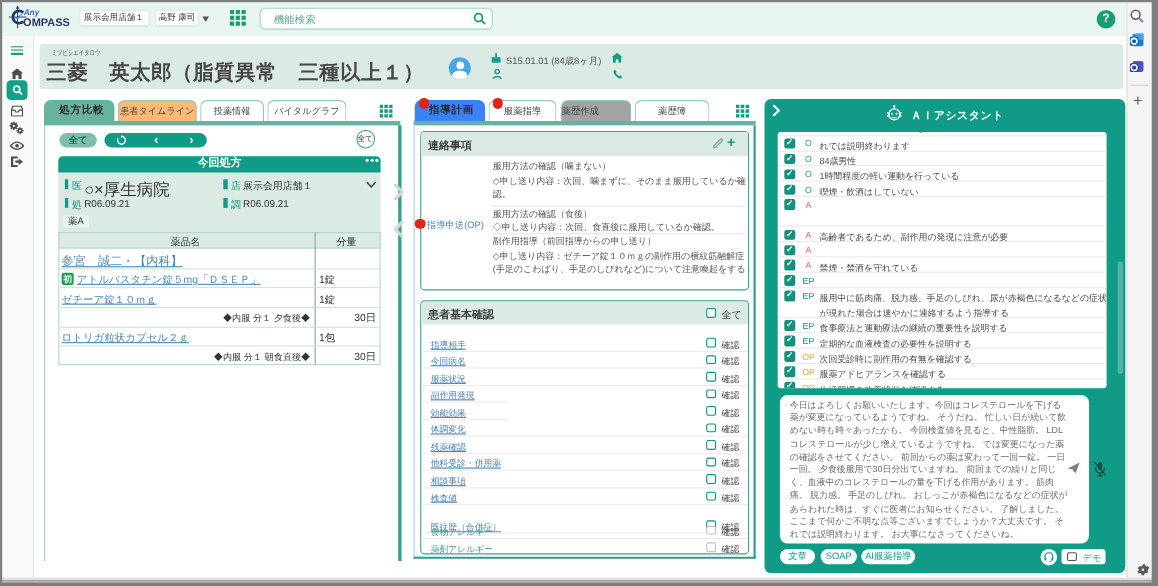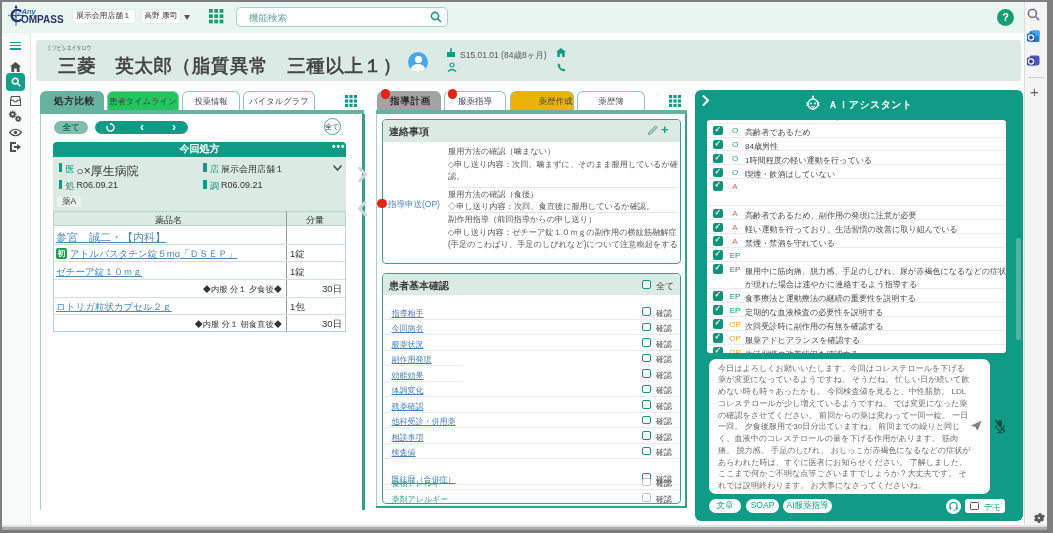--- a/index.html
+++ b/index.html
@@ -141,21 +141,21 @@
 <div class="abs" style="left:1028px;top:77px;width:16px;height:1px;background:#cfcfcf;"></div>
 <div class="abs" style="left:1027px;top:84px;width:15px;height:15px;font-size:15px;color:#5f6368;text-align:center;line-height:15px;font-weight:300;">+</div>
 
 <svg class="abs" style="left:1033px;top:512px;" width="12" height="12" viewBox="0 0 24 24">
   <path fill="#5a5a5a" d="M12 8a4 4 0 1 0 0 8 4 4 0 0 0 0-8zm9.4 5.1c.04-.36.07-.73.07-1.1s-.03-.74-.08-1.1l2.03-1.58a.5.5 0 0 0 .12-.64l-1.92-3.32a.5.5 0 0 0-.61-.22l-2.39.96a7.3 7.3 0 0 0-1.9-1.1l-.36-2.54a.5.5 0 0 0-.5-.42h-3.84a.5.5 0 0 0-.49.42l-.36 2.54c-.69.28-1.32.66-1.9 1.1l-2.39-.96a.5.5 0 0 0-.61.22L2.35 8.68a.5.5 0 0 0 .12.64L4.5 10.9c-.05.36-.08.73-.08 1.1s.03.74.08 1.1l-2.03 1.58a.5.5 0 0 0-.12.64l1.92 3.32c.12.21.38.3.61.22l2.39-.96c.58.44 1.21.82 1.9 1.1l.36 2.54c.04.24.25.42.49.42h3.84c.24 0 .45-.18.49-.42l.36-2.54a7.3 7.3 0 0 0 1.9-1.1l2.39.96c.23.09.49 0 .61-.22l1.92-3.32a.5.5 0 0 0-.12-.64l-2.01-1.58z"></path>
   <circle cx="12" cy="12" r="2.2" fill="#f4f4f4"></circle>
 </svg>
 
 <div class="abs" style="left:36px;top:40px;width:985px;height:41px;background:#dbeae4;border-radius:3px;"></div>
 <div class="abs" style="left:47px;top:44px;font-size:6.5px;color:#555;letter-spacing:0;transform:scaleX(0.74);transform-origin:0 0;">ミツビシエイタロウ</div>
-<div class="abs" style="left:58px;top:53px;font-size:18.5px;font-weight:700;color:#464646;letter-spacing:0.6px;">三菱　英太郎（脂質異常　三種以上１）</div>
+<div class="abs" style="left:42px;top:53px;font-size:18.5px;font-weight:700;color:#464646;letter-spacing:0.6px;">三菱　英太郎（脂質異常　三種以上１）</div>
 
 <div class="abs" style="left:408px;top:52px;width:20px;height:20px;border-radius:50%;background:#49a7e8;overflow:hidden;">
   <div style="position:absolute;left:6.5px;top:3.5px;width:7px;height:7px;border-radius:50%;background:#fff;"></div>
   <div style="position:absolute;left:3px;top:12px;width:14px;height:10px;border-radius:50%;background:#fff;"></div>
 </div>
 
 <svg class="abs" style="left:446px;top:48px;" width="10" height="10" viewBox="0 0 10 10">
   <rect x="1" y="4" width="8" height="5" fill="#0f9b85"></rect>
   <rect x="4.2" y="1.6" width="1.6" height="2.4" fill="#0f9b85"></rect>
   <circle cx="5" cy="1" r="0.9" fill="#0f9b85"></circle>
@@ -169,21 +169,21 @@
 
 <svg class="abs" style="left:556px;top:48px;" width="10" height="9" viewBox="0 0 11 10">
   <path d="M5.5 0 L11 4.5 L9.6 4.5 L9.6 10 L6.8 10 L6.8 6.5 L4.2 6.5 L4.2 10 L1.4 10 L1.4 4.5 L0 4.5 Z" fill="#0f9b85"></path>
 </svg>
 
 <svg class="abs" style="left:557px;top:63px;" width="9" height="9" viewBox="0 0 10 10">
   <path d="M2 0.5 C1 1 0.5 2 1 3.5 C1.8 6 4 8.2 6.5 9 C8 9.5 9 9 9.5 8 L7.5 6 L6.2 6.8 C5 6.2 3.8 5 3.2 3.8 L4 2.5 Z" fill="#0f9b85"></path>
 </svg>
 
 <div class="abs" style="left:40px;top:90.5px;width:64px;height:20px;background:#68b3a0;border-radius:6px 6px 0 0;color:#2b2b2b;font-size:9.5px;font-weight:bold;text-align:center;line-height:20px;letter-spacing:0.8px;text-indent:5px;">処方比較</div>
-<div class="abs" style="left:107px;top:90.5px;width:72px;height:19.5px;background:#22c55e;border:1px solid #8ec7b6;border-bottom:none;border-radius:6px 6px 0 0;color:#444;font-size:8.3px;text-align:center;line-height:19px;">患者タイムライン</div>
+<div class="abs" style="left:107px;top:90.5px;width:72px;height:19.5px;background:#fdba74;border:1px solid #8ec7b6;border-bottom:none;border-radius:6px 6px 0 0;color:#444;font-size:8.3px;text-align:center;line-height:19px;">患者タイムライン</div>
 <div class="abs" style="left:182px;top:90.5px;width:58px;height:19.5px;background:#fff;border:1px solid #8ec7b6;border-bottom:none;border-radius:6px 6px 0 0;color:#444;font-size:8.3px;text-align:center;line-height:19px;">投薬情報</div>
 <div class="abs" style="left:243px;top:90.5px;width:72px;height:19.5px;background:#fff;border:1px solid #8ec7b6;border-bottom:none;border-radius:6px 6px 0 0;color:#444;font-size:8.3px;text-align:center;line-height:19px;">バイタルグラフ</div>
 <svg class="abs" style="left:345px;top:95px;" width="12" height="12" viewBox="0 0 12 12">
   <g fill="#0f9b85">
     <rect x="0" y="0" width="3.2" height="3.2"></rect>
       <rect x="4.4" y="0" width="3.2" height="3.2"></rect>
       <rect x="8.8" y="0" width="3.2" height="3.2"></rect>
     <rect x="0" y="4.4" width="3.2" height="3.2"></rect>
       <rect x="4.4" y="4.4" width="3.2" height="3.2"></rect>
       <rect x="8.8" y="4.4" width="3.2" height="3.2"></rect>
@@ -206,21 +206,21 @@
 <div class="abs" style="left:140px;top:119.5px;color:#fff;font-size:12px;font-weight:bold;">‹</div>
 <div class="abs" style="left:172px;top:119.5px;color:#fff;font-size:12px;font-weight:bold;">›</div>
 <div class="abs" style="left:323.5px;top:118px;width:17px;height:17px;border-radius:50%;background:#fff;border:1px solid #4aa894;color:#333;font-size:7px;text-align:center;line-height:15px;">全て</div>
 
 <div class="abs" style="left:53px;top:142px;width:293px;height:14.5px;background:#0f9b85;border-radius:4px 4px 0 0;color:#fff;font-size:10px;font-weight:bold;text-align:center;line-height:14.5px;">今回処方</div>
 <div class="abs" style="left:332px;top:141px;color:#fff;font-size:10px;font-weight:bold;letter-spacing:1px;">•••</div>
 <div class="abs" style="left:53px;top:156.5px;width:293px;height:54.5px;background:#dbebe4;"></div>
 
 <div class="abs" style="left:58.5px;top:162.5px;width:3.5px;height:9px;background:#0f9b85;"></div>
 <div class="abs" style="left:65.5px;top:162.5px;font-size:9px;color:#12917c;">医</div>
-<div class="abs" style="left:76.5px;top:162.5px;font-size:12px;color:#333;">○×厚生病院</div>
+<div class="abs" style="left:76.5px;top:162.5px;font-size:15px;color:#333;">○×厚生病院</div>
 <div class="abs" style="left:203px;top:162.5px;width:3.5px;height:9px;background:#0f9b85;"></div>
 <div class="abs" style="left:210px;top:162.5px;font-size:9px;color:#12917c;">店</div>
 <div class="abs" style="left:221px;top:162.5px;font-size:9px;color:#333;">展示会用店舗１</div>
 <svg class="abs" style="left:333px;top:165px;" width="9" height="6" viewBox="0 0 9 6">
   <path d="M0.5 0.5 L4.5 5 L8.5 0.5" fill="none" stroke="#444" stroke-width="1.4"></path>
 </svg>
 
 <div class="abs" style="left:58.5px;top:179.5px;width:3.5px;height:9px;background:#0f9b85;"></div>
 <div class="abs" style="left:65.5px;top:179.5px;font-size:9px;color:#12917c;">処</div>
 <div class="abs" style="left:76.5px;top:179.5px;font-size:9px;color:#333;">R06.09.21</div>
@@ -255,23 +255,23 @@
 <div class="abs" style="left:162px;top:318.5px;width:120px;text-align:right;font-size:8.3px;color:#333;">◆内服 分１ 朝食直後◆</div>
 <div class="abs" style="left:322px;top:318px;font-size:9.5px;color:#333;">30日</div>
 
 <svg class="abs" style="left:358px;top:167px;" width="9" height="15" viewBox="0 0 9 15">
     <path d="M1.5 1 L7.5 7.5 L1.5 14" fill="none" stroke="#d4d7d8" stroke-width="3" stroke-linecap="round"></path>
   </svg>
 <svg class="abs" style="left:358px;top:201px;" width="9" height="15" viewBox="0 0 9 15">
     <path d="M7.5 1 L1.5 7.5 L7.5 14" fill="none" stroke="#d4d7d8" stroke-width="3" stroke-linecap="round"></path>
   </svg>
 
-<div class="abs" style="left:376.5px;top:90.5px;width:64px;height:20px;background:#a3a3a3;border-radius:6px 6px 0 0;color:#2b2b2b;font-size:9.5px;font-weight:bold;text-align:center;line-height:20px;letter-spacing:0.8px;text-indent:4px;">指導計画</div>
+<div class="abs" style="left:376.5px;top:90.5px;width:64px;height:20px;background:#3b82f6;border-radius:6px 6px 0 0;color:#2b2b2b;font-size:9.5px;font-weight:bold;text-align:center;line-height:20px;letter-spacing:0.8px;text-indent:4px;">指導計画</div>
 <div class="abs" style="left:444px;top:90.5px;width:62px;height:19.5px;background:#fff;border:1px solid #8ec7b6;border-bottom:none;border-radius:6px 6px 0 0;color:#444;font-size:8.5px;text-align:center;line-height:19px;">服薬指導</div>
-<div class="abs" style="left:509.5px;top:90.5px;width:64px;height:19.5px;background:#eab308;border:1px solid #8ec7b6;border-bottom:none;border-radius:6px 6px 0 0;color:#444;font-size:8.5px;text-align:right;line-height:19px;">薬歴作成</div>
+<div class="abs" style="left:509.5px;top:90.5px;width:64px;height:19.5px;background:#a3a3a3;border:1px solid #8ec7b6;border-bottom:none;border-radius:6px 6px 0 0;color:#444;font-size:8.5px;text-align:left;line-height:19px;">薬歴作成</div>
 <div class="abs" style="left:577px;top:90.5px;width:68px;height:19.5px;background:#fff;border:1px solid #8ec7b6;border-bottom:none;border-radius:6px 6px 0 0;color:#444;font-size:8.5px;text-align:center;line-height:19px;">薬歴簿</div>
 <svg class="abs" style="left:669px;top:95px;" width="12" height="12" viewBox="0 0 12 12">
   <g fill="#0f9b85">
     <rect x="0" y="0" width="3.2" height="3.2"></rect>
       <rect x="4.4" y="0" width="3.2" height="3.2"></rect>
       <rect x="8.8" y="0" width="3.2" height="3.2"></rect>
     <rect x="0" y="4.4" width="3.2" height="3.2"></rect>
       <rect x="4.4" y="4.4" width="3.2" height="3.2"></rect>
       <rect x="8.8" y="4.4" width="3.2" height="3.2"></rect>
     <rect x="0" y="8.8" width="3.2" height="3.2"></rect>
@@ -418,21 +418,21 @@
 </svg>
 <div class="abs" style="left:828px;top:98px;color:#fff;font-size:10px;font-weight:bold;letter-spacing:0.4px;">ＡＩアシスタント</div>
 
 <div class="abs" id="ailist" style="left:707px;top:119.5px;width:299px;height:233.5px;background:#fff;border-radius:3px;overflow:hidden;font-size:8.1px;color:#4a4a4a;">
   <div class="airow" style="top:0;height:4.2px;">
       <span class="atxt" style="top:-9.2px;left:93px;">改善状況を確認</span>
     </div>
   <div class="airow" style="top:4.2px;height:13.9px;">
       <span class="acb"></span>
       <span class="alt o">O</span>
-      <span class="atxt">高齢者であるため</span>
+      <span class="atxt">れでは説明終わります</span>
     </div>
   <div class="airow" style="top:18.1px;height:13.9px;">
       <span class="acb"></span>
       <span class="alt o">O</span>
       <span class="atxt">84歳男性</span>
     </div>
   <div class="airow" style="top:32px;height:13.9px;">
       <span class="acb"></span>
       <span class="alt o">O</span>
       <span class="atxt">1時間程度の軽い運動を行っている</span>
@@ -447,21 +447,20 @@
       <span class="alt a">A</span>
     </div>
   <div class="airow" style="top:87px;height:13.9px;">
       <span class="acb"></span>
       <span class="alt a">A</span>
       <span class="atxt">高齢者であるため、副作用の発現に注意が必要</span>
     </div>
   <div class="airow" style="top:100.9px;height:13.9px;">
       <span class="acb"></span>
       <span class="alt a">A</span>
-      <span class="atxt">軽い運動を行っており、生活習慣の改善に取り組んでいる</span>
     </div>
   <div class="airow" style="top:114.8px;height:13.9px;">
       <span class="acb"></span>
       <span class="alt a">A</span>
       <span class="atxt">禁煙・禁酒を守れている</span>
     </div>
   <div class="airow" style="top:128.7px;height:13.9px;">
       <span class="acb"></span>
       <span class="alt ep">EP</span>
     </div>

